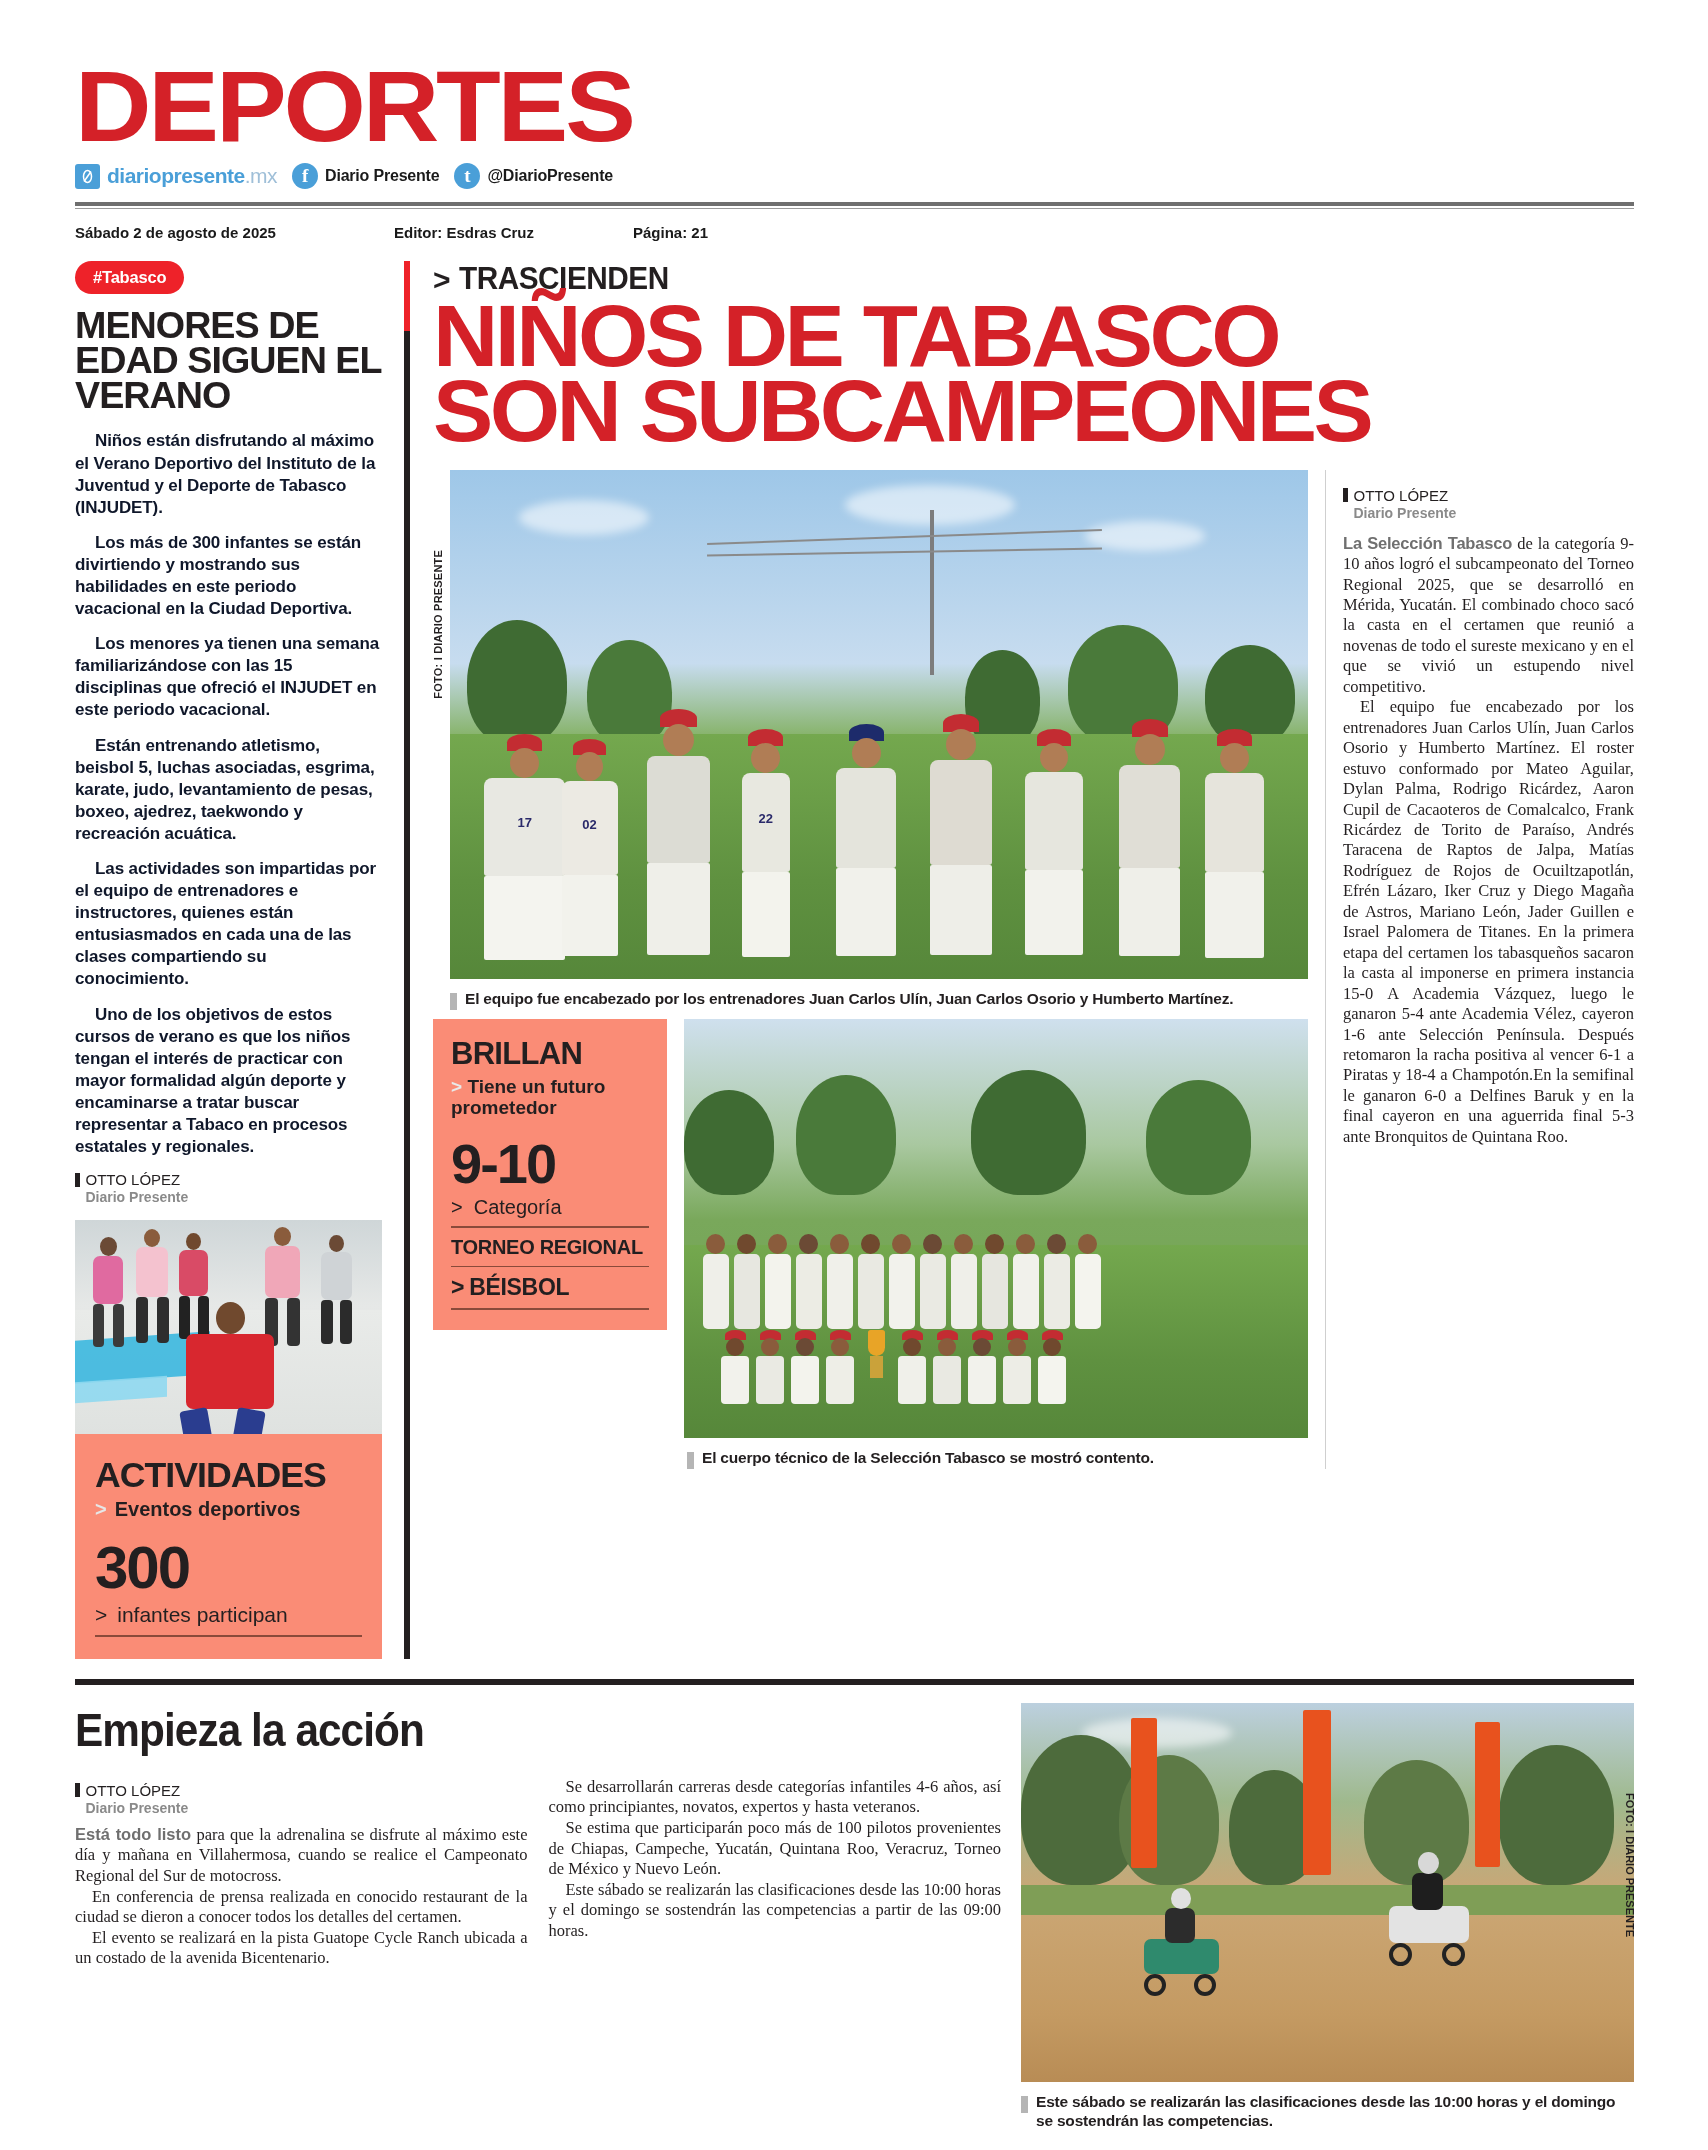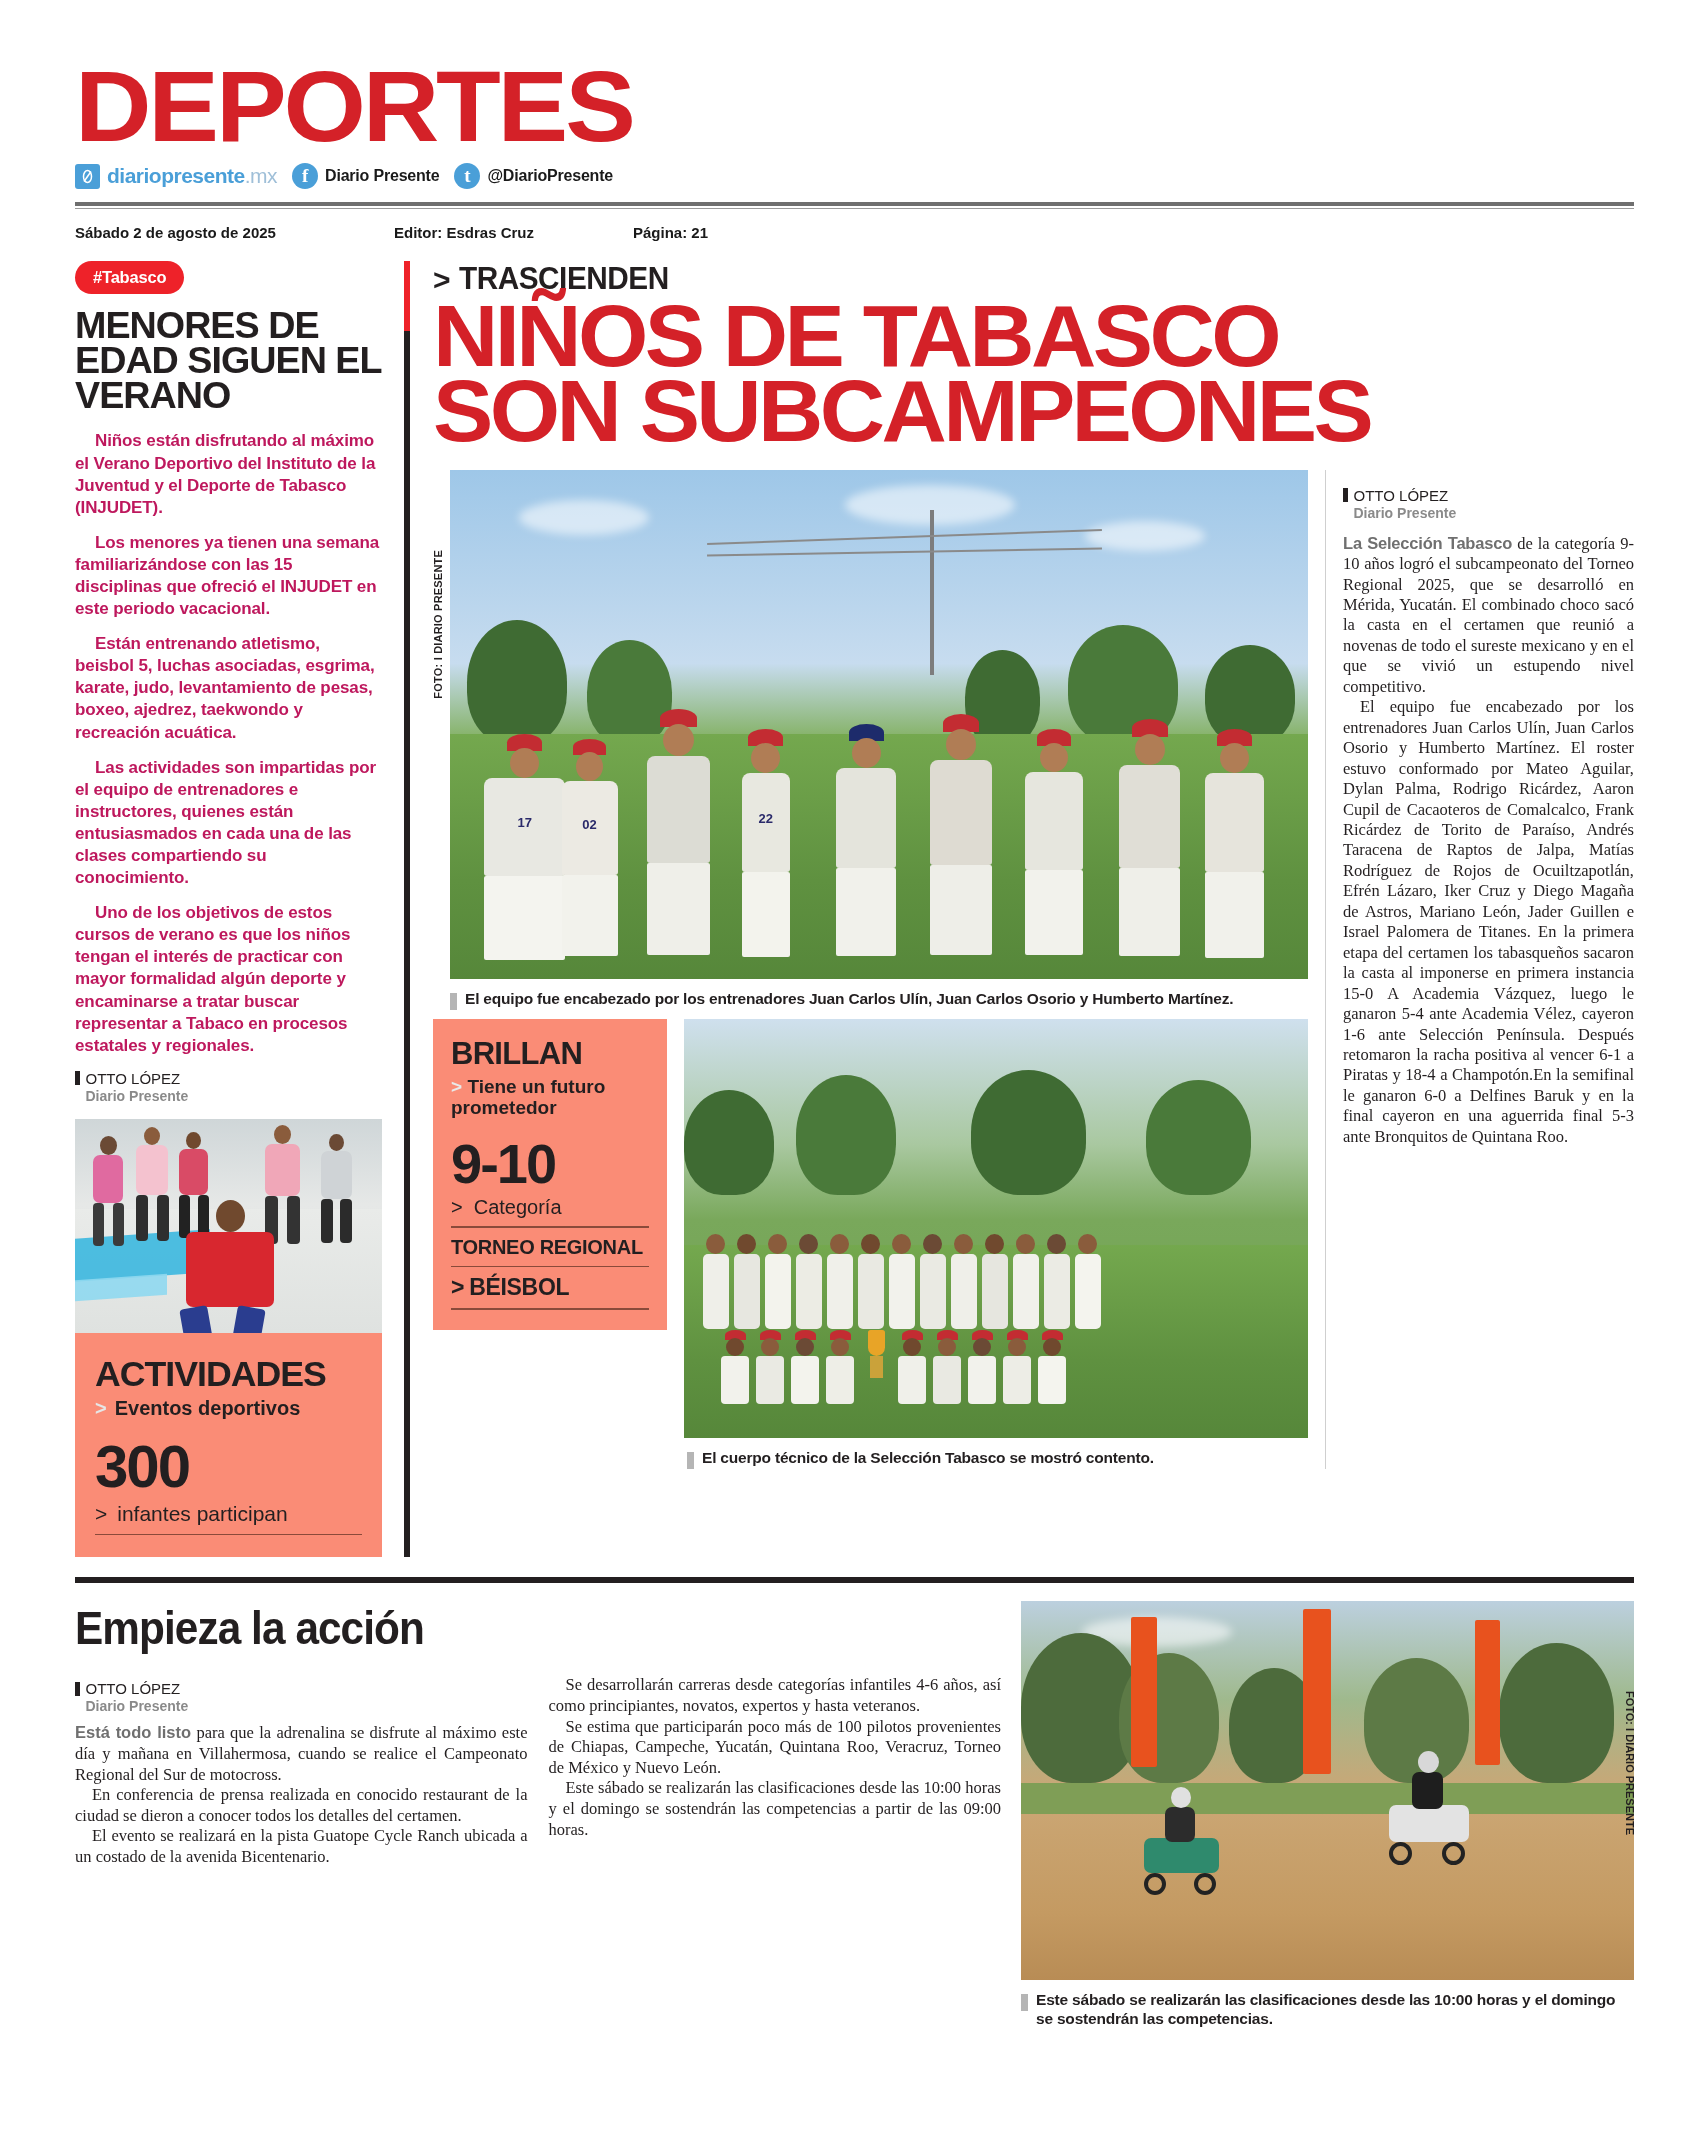--- a/index.html
+++ b/index.html
@@ -68,21 +68,21 @@
     border-radius:20px; letter-spacing:-0.2px;
   }
   .left-head {
     font-size:37px; line-height:0.95; font-weight:bold; letter-spacing:-1px;
     margin-top:14px; color:#231f20;
     transform:scaleX(1.02); transform-origin:left;
   }
   .left-body { margin-top:17px; }
   .left-body p {
     font-size:17px; line-height:1.30; font-weight:bold;
-    color:#be185d; text-indent:20px; margin-bottom:13px;
+    color:#0f172a; text-indent:20px; margin-bottom:13px;
     letter-spacing:-0.1px;
   }
   .byline { margin-top:5px; }
   .byline .nm {
     font-size:15px; font-weight:normal; color:#231f20; letter-spacing:0px;
     display:flex; align-items:center; gap:6px;
   }
   .byline .nm::before { content:""; display:inline-block; width:4.5px; height:14px; background:#231f20; }
   .byline .org { font-size:14px; color:#8a8a8a; font-weight:bold; margin-left:10.5px; margin-top:1px;}
 
@@ -244,20 +244,21 @@
   </div>
 
   <div class="grid">
 
     <div class="col-left">
       <span class="tag-pill">#Tabasco</span>
       <div class="left-head">MENORES DE EDAD SIGUEN EL VERANO</div>
 
       <div class="left-body">
         <p>Niños están disfrutando al máximo el Verano Deportivo del Instituto de la Juventud y el Deporte de Tabasco (INJUDET).</p>
+        <p>Los más de 300 infantes se están divirtiendo y mostrando sus habilidades en este periodo vacacional en la Ciudad Deportiva.</p>
         <p>Los menores ya tienen una semana familiarizándose con las 15 disciplinas que ofreció el INJUDET en este periodo vacacional.</p>
         <p>Están entrenando atletismo, beisbol 5, luchas asociadas, esgrima, karate, judo, levantamiento de pesas, boxeo, ajedrez, taekwondo y recreación acuática.</p>
         <p>Las actividades son impartidas por el equipo de entrenadores e instructores, quienes están entusiasmados en cada una de las clases compartiendo su conocimiento.</p>
         <p>Uno de los objetivos de estos cursos de verano es que los niños tengan el interés de practicar con mayor formalidad algún deporte y encaminarse a tratar buscar representar a Tabaco en procesos estatales y regionales.</p>
       </div>
 
       <div class="byline">
         <div class="nm">
             <span>OTTO LÓPEZ</span>
           </div>

